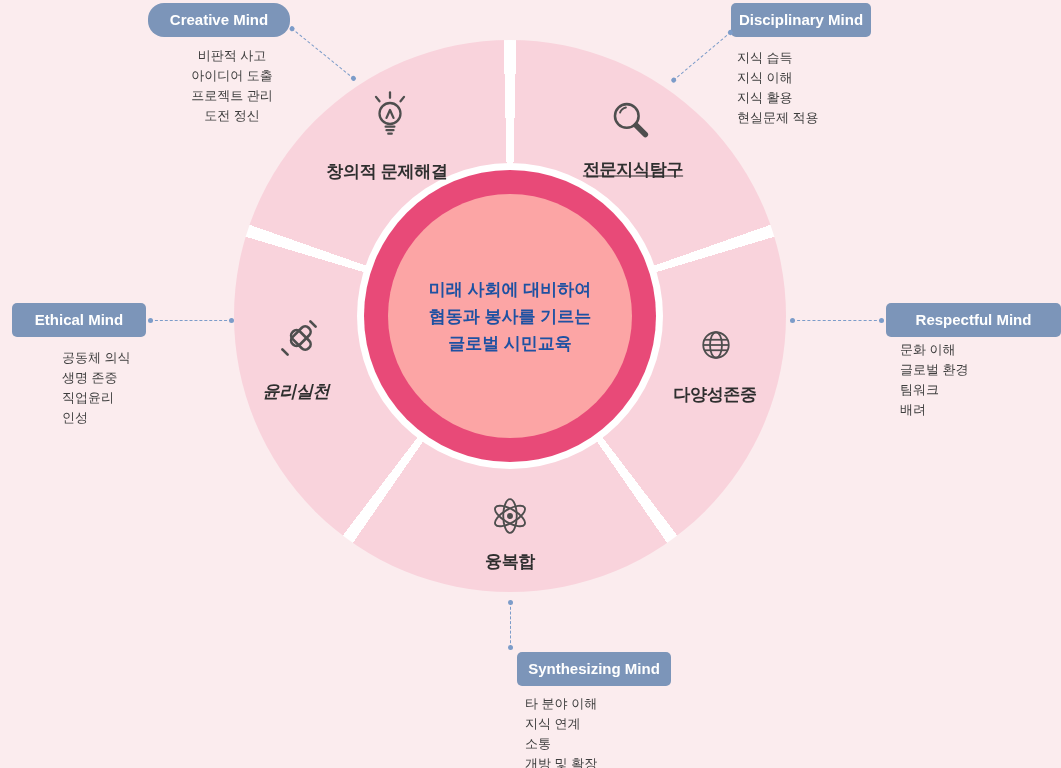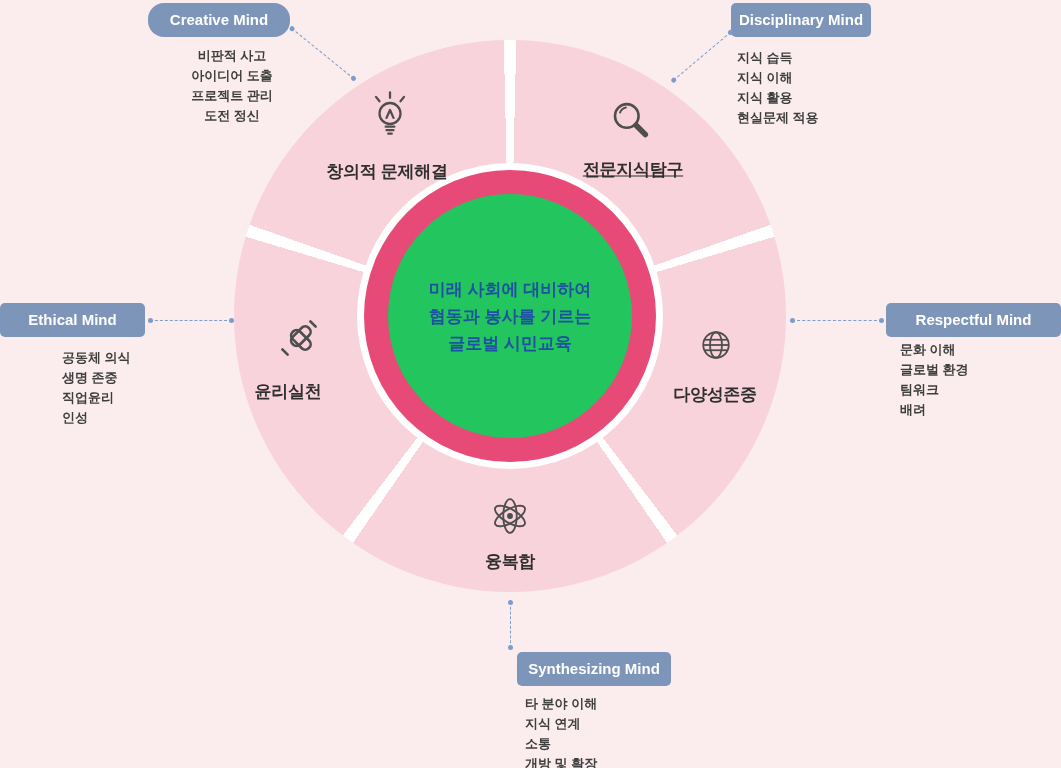--- a/index.html
+++ b/index.html
@@ -30,36 +30,36 @@
       #fff 214.7deg 217.3deg,
       var(--seg) 217.3deg 286.7deg,
       #fff 286.7deg 289.3deg,
       var(--seg) 289.3deg 358.7deg,
       #fff 358.7deg 360deg
     );
   }
   .center-white-outer{position:absolute;left:357px;top:163px;width:306px;height:306px;border-radius:50%;background:#fff;}
   .center-ring{position:absolute;left:364px;top:170px;width:292px;height:292px;border-radius:50%;background:var(--ring);}
   .center-circle{
-    position:absolute;left:388px;top:194px;width:244px;height:244px;border-radius:50%;background:#22c55e;
+    position:absolute;left:388px;top:194px;width:244px;height:244px;border-radius:50%;background:#fca5a5;
     display:flex;flex-direction:column;align-items:center;justify-content:center;text-align:center;
   }
   .center-line{color:var(--center-text);font-weight:700;font-size:17px;line-height:27px;white-space:nowrap;}
 
   .seg-icon{position:absolute;transform:translate(-50%,-50%);line-height:0;}
   .seg-label{
     position:absolute;transform:translate(-50%,-50%);white-space:nowrap;
     font-weight:700;font-size:17px;color:var(--label);letter-spacing:-0.3px;
   }
 
   .mind-box{
     position:absolute;height:34px;line-height:34px;border-radius:5px;background:var(--box);
     color:#fff;font-weight:700;font-size:15px;text-align:center;white-space:nowrap;
   }
-  .mind-items{position:absolute;font-size:13px;color:var(--item);line-height:20px;white-space:nowrap;font-weight:bold;}
+  .mind-items{position:absolute;font-size:13px;color:var(--item);line-height:20px;white-space:nowrap;}
   .mind-items.center{text-align:center;}
 
   .connector-h{position:absolute;height:0;border-top:1px dashed var(--connector);}
   .connector-h::before,.connector-h::after{content:'';position:absolute;width:5px;height:5px;border-radius:50%;background:var(--connector);top:-3px;}
   .connector-h::before{left:-2px;}
   .connector-h::after{right:-2px;}
   .connector-d{position:absolute;height:0;border-top:1px dashed var(--connector);transform-origin:0 0;}
   .connector-d::before,.connector-d::after{content:'';position:absolute;width:5px;height:5px;border-radius:50%;background:var(--connector);top:-3px;}
   .connector-d::before{left:-2px;}
   .connector-d::after{right:-2px;}
@@ -126,27 +126,27 @@
       <rect x="26" y="22" width="12" height="26" rx="5.5" transform="rotate(-45 32 32)"></rect>
       <path d="M13 45 l6 6"></path>
         <path d="M45 13 l6 6"></path>
     </svg>
   </div>
 
   <div class="seg-label" style="left:387px;top:171px;">창의적 문제해결</div>
   <div class="seg-label" style="left:633px;top:169px;text-decoration:underline;">전문지식탐구</div>
   <div class="seg-label" style="left:715px;top:394px;">다양성존중</div>
   <div class="seg-label" style="left:510px;top:561px;">융복합</div>
-  <div class="seg-label" style="left:288px;top:391px;">윤리실천</div>
+  <div class="seg-label" style="left:296px;top:391px;font-style:italic;">윤리실천</div>
 
   <div class="mind-box" style="left:148px;top:3px;width:142px;border-radius:16px;">Creative Mind</div>
   <div class="mind-box" style="left:731px;top:3px;width:140px;">Disciplinary Mind</div>
   <div class="mind-box" style="left:886px;top:303px;width:175px;">Respectful Mind</div>
   <div class="mind-box" style="left:517px;top:652px;width:154px;">Synthesizing Mind</div>
-  <div class="mind-box" style="left:0px;top:303px;width:145px;">Ethical Mind</div>
+  <div class="mind-box" style="left:12px;top:303px;width:134px;">Ethical Mind</div>
 
   <div class="mind-items center" style="left:162px;top:46px;width:140px;">
     <div>비판적 사고</div>
     <div>아이디어 도출</div>
     <div>프로젝트 관리</div>
     <div>도전 정신</div>
   </div>
   <div class="mind-items" style="left:737px;top:48px;">
     <div>지식 습득</div>
     <div>지식 이해</div>

